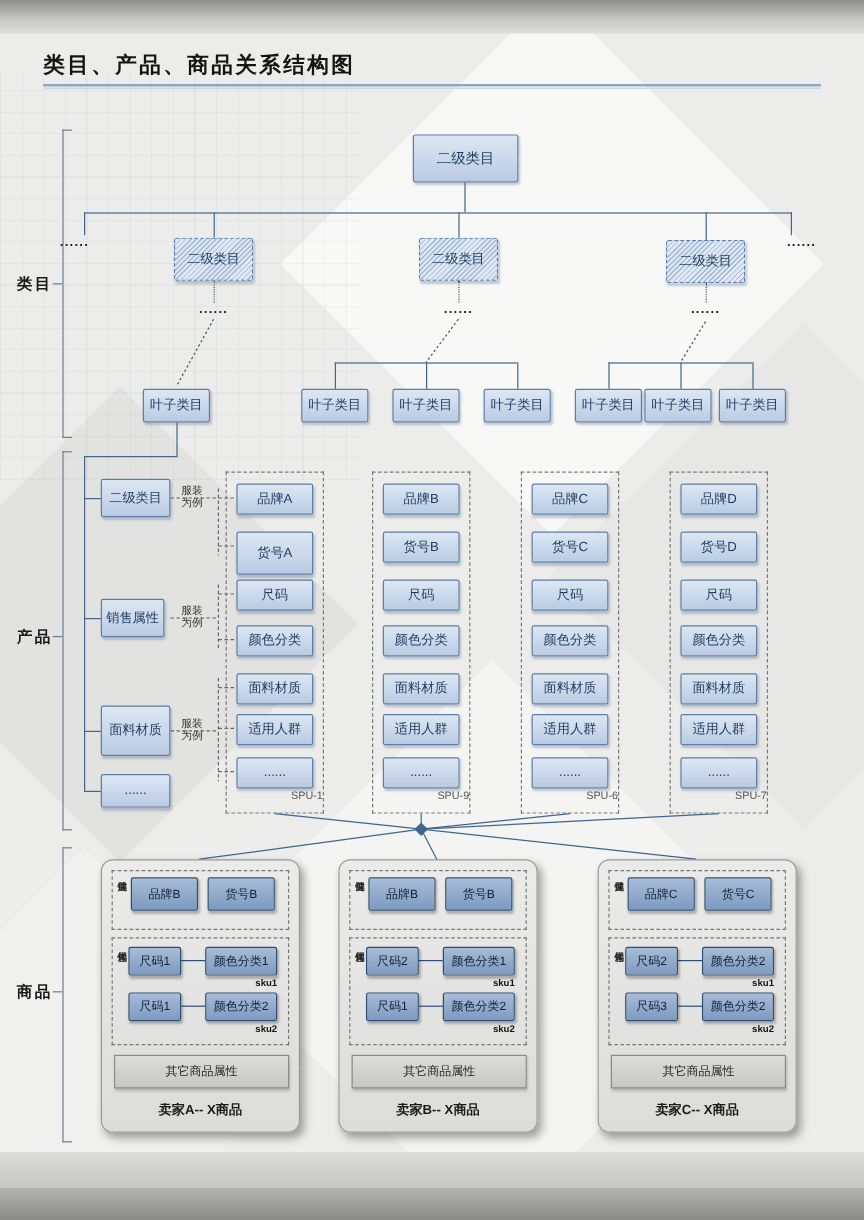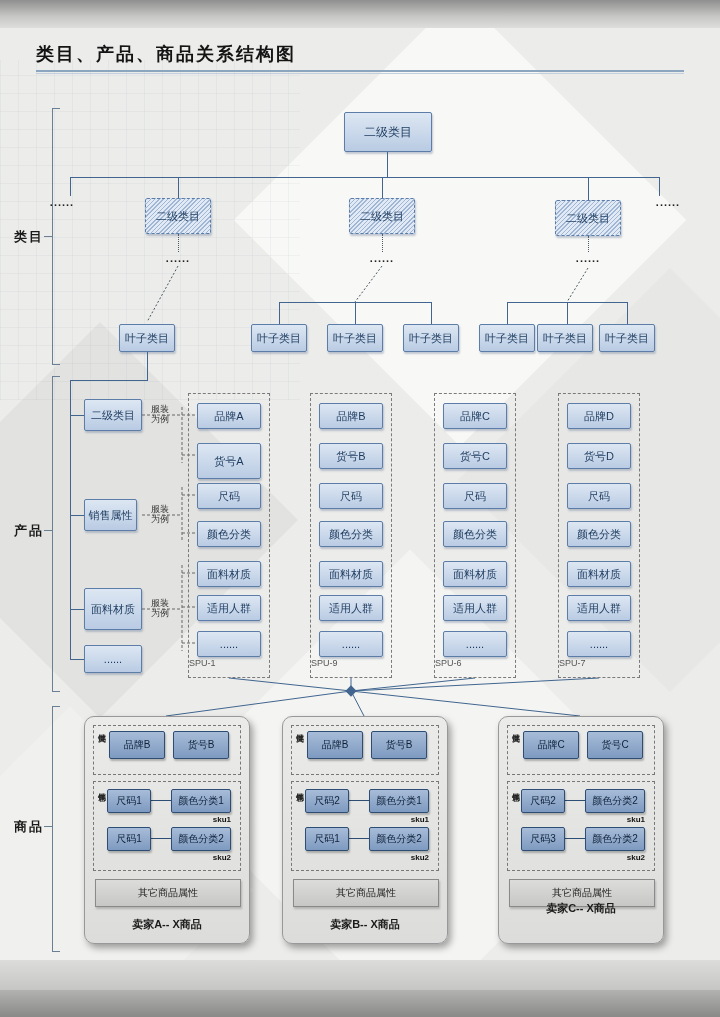--- a/index.html
+++ b/index.html
@@ -17,21 +17,21 @@
   .brk{position:absolute;background:#6a7f94;z-index:1}
   .seclab{position:absolute;z-index:2;font-size:13px;font-weight:bold;color:#1a1a1a;letter-spacing:2px}
   .title{position:absolute;left:36px;top:42px;font-size:18px;font-weight:bold;color:#141414;z-index:2;letter-spacing:2px}
   .box{position:absolute;z-index:2;box-sizing:border-box;display:flex;align-items:center;justify-content:center;
        text-align:center;background:linear-gradient(180deg,#dde7f3,#b9cbe3);border:1px solid #5b7da8;
        color:#1b3a5e;font-size:11px;line-height:13px;box-shadow:1px 2px 2px rgba(90,110,140,.35);border-radius:2px;padding:1px}
   .hatch{background:repeating-linear-gradient(135deg,#9fb6d4 0 1px,#e0e9f4 1px 3px);border:1px dashed #5b7da8}
   .ell{position:absolute;z-index:2;font-weight:bold;color:#222;font-size:11px;letter-spacing:1px;text-align:center}
   .note{position:absolute;z-index:2;width:22px;font-size:9px;line-height:10px;color:#333;text-align:center}
   .spuc{position:absolute;z-index:2;border:1px dashed #7a7a7a;box-sizing:border-box}
-  .spuname{position:absolute;left:0;right:0;top:264px;text-align:left;font-size:9px;color:#555;z-index:2}
+  .spuname{position:absolute;left:0;right:0;top:264px;text-align:right;font-size:9px;color:#555;z-index:2}
   .seller{position:absolute;z-index:2;background:linear-gradient(180deg,#ebebe9,#dcdcda);
           border:1px solid #98989a;border-radius:10px;box-shadow:3px 4px 7px rgba(0,0,0,.35)}
   .grp{position:absolute;border:1px dashed #777;box-sizing:border-box;z-index:2}
   .vlab{position:absolute;writing-mode:vertical-rl;font-size:8px;color:#222;z-index:3}
   .dark{position:absolute;z-index:3;box-sizing:border-box;display:flex;align-items:center;justify-content:center;
         background:linear-gradient(180deg,#a7bcd8,#7e9ac0);border:1px solid #2e4d74;color:#0f2239;
         font-size:10px;box-shadow:1px 2px 2px rgba(0,0,0,.25);border-radius:2px}
   .cln{position:absolute;background:#2e4d74;height:1px;z-index:2}
   .sku{position:absolute;z-index:3;font-size:8px;font-weight:bold;color:#111;text-align:right}
   .other{position:absolute;z-index:3;display:flex;align-items:center;justify-content:center;
@@ -263,14 +263,14 @@
   <div class="dark" style="left:22px;top:72px;width:44px;height:24px">尺码2</div>
   <div class="cln" style="left:66px;top:83px;width:20px"></div>
   <div class="dark" style="left:86px;top:72px;width:60px;height:24px">颜色分类2</div>
   <div class="sku" style="left:98px;top:98px;width:48px">sku1</div>
   <div class="dark" style="left:22px;top:110px;width:44px;height:24px">尺码3</div>
   <div class="cln" style="left:66px;top:121px;width:20px"></div>
   <div class="dark" style="left:86px;top:110px;width:60px;height:24px">颜色分类2</div>
   <div class="sku" style="left:98px;top:136px;width:48px">sku2</div>
 
   <div class="other" style="left:10px;top:162px;width:144px;height:26px">其它商品属性</div>
-  <div class="stitle" style="left:0;top:184px;width:164px">卖家C-- X商品</div>
+  <div class="stitle" style="left:0;top:200px;width:164px">卖家C-- X商品</div>
 </div>
 
 </body></html>

